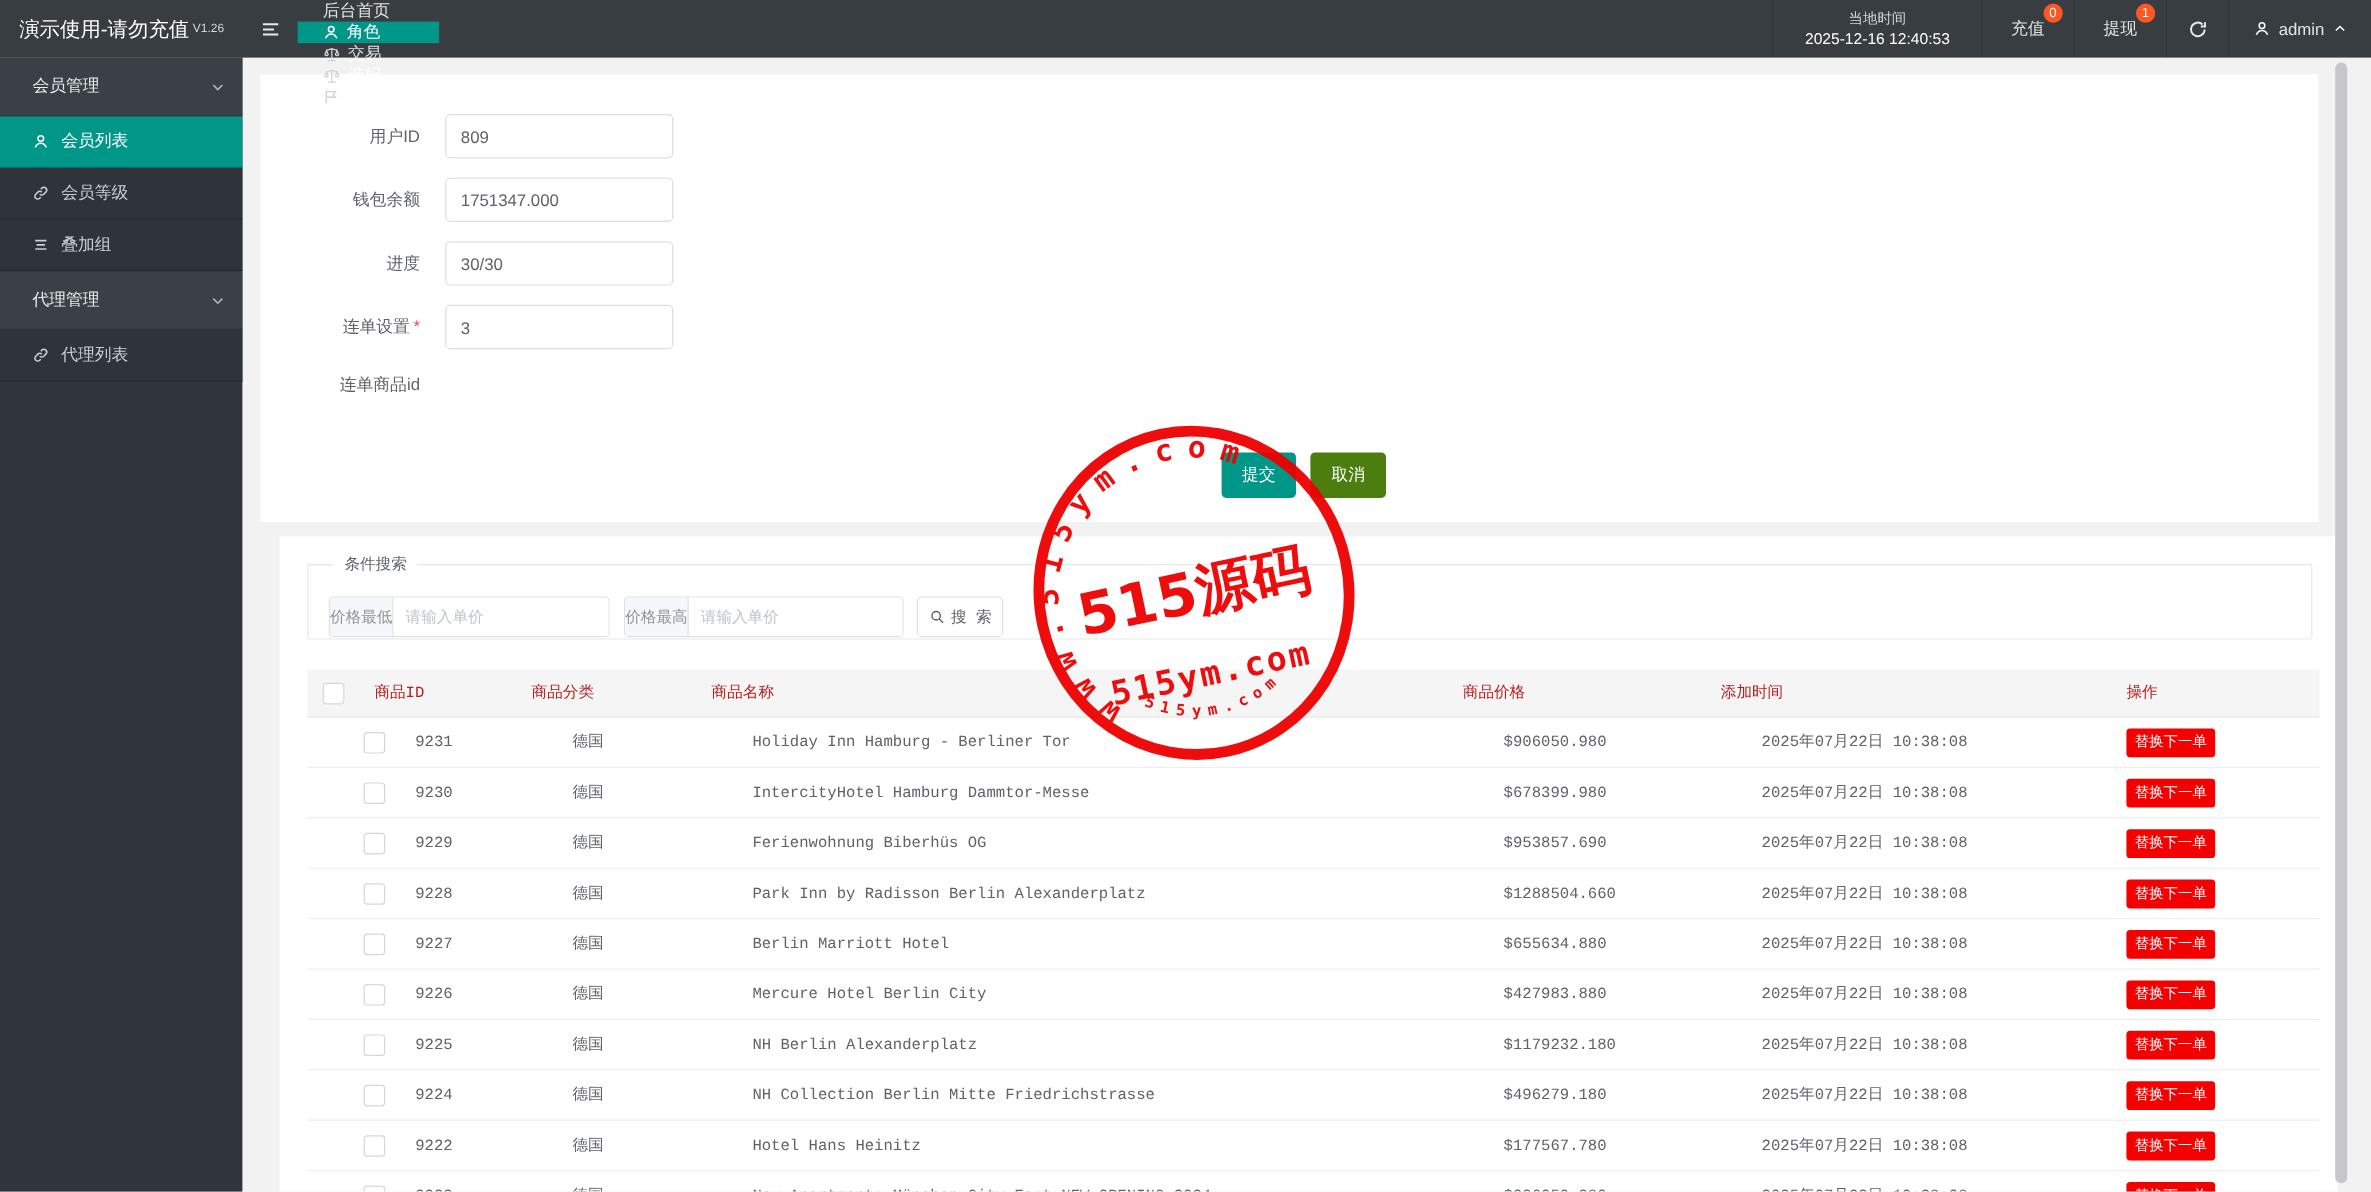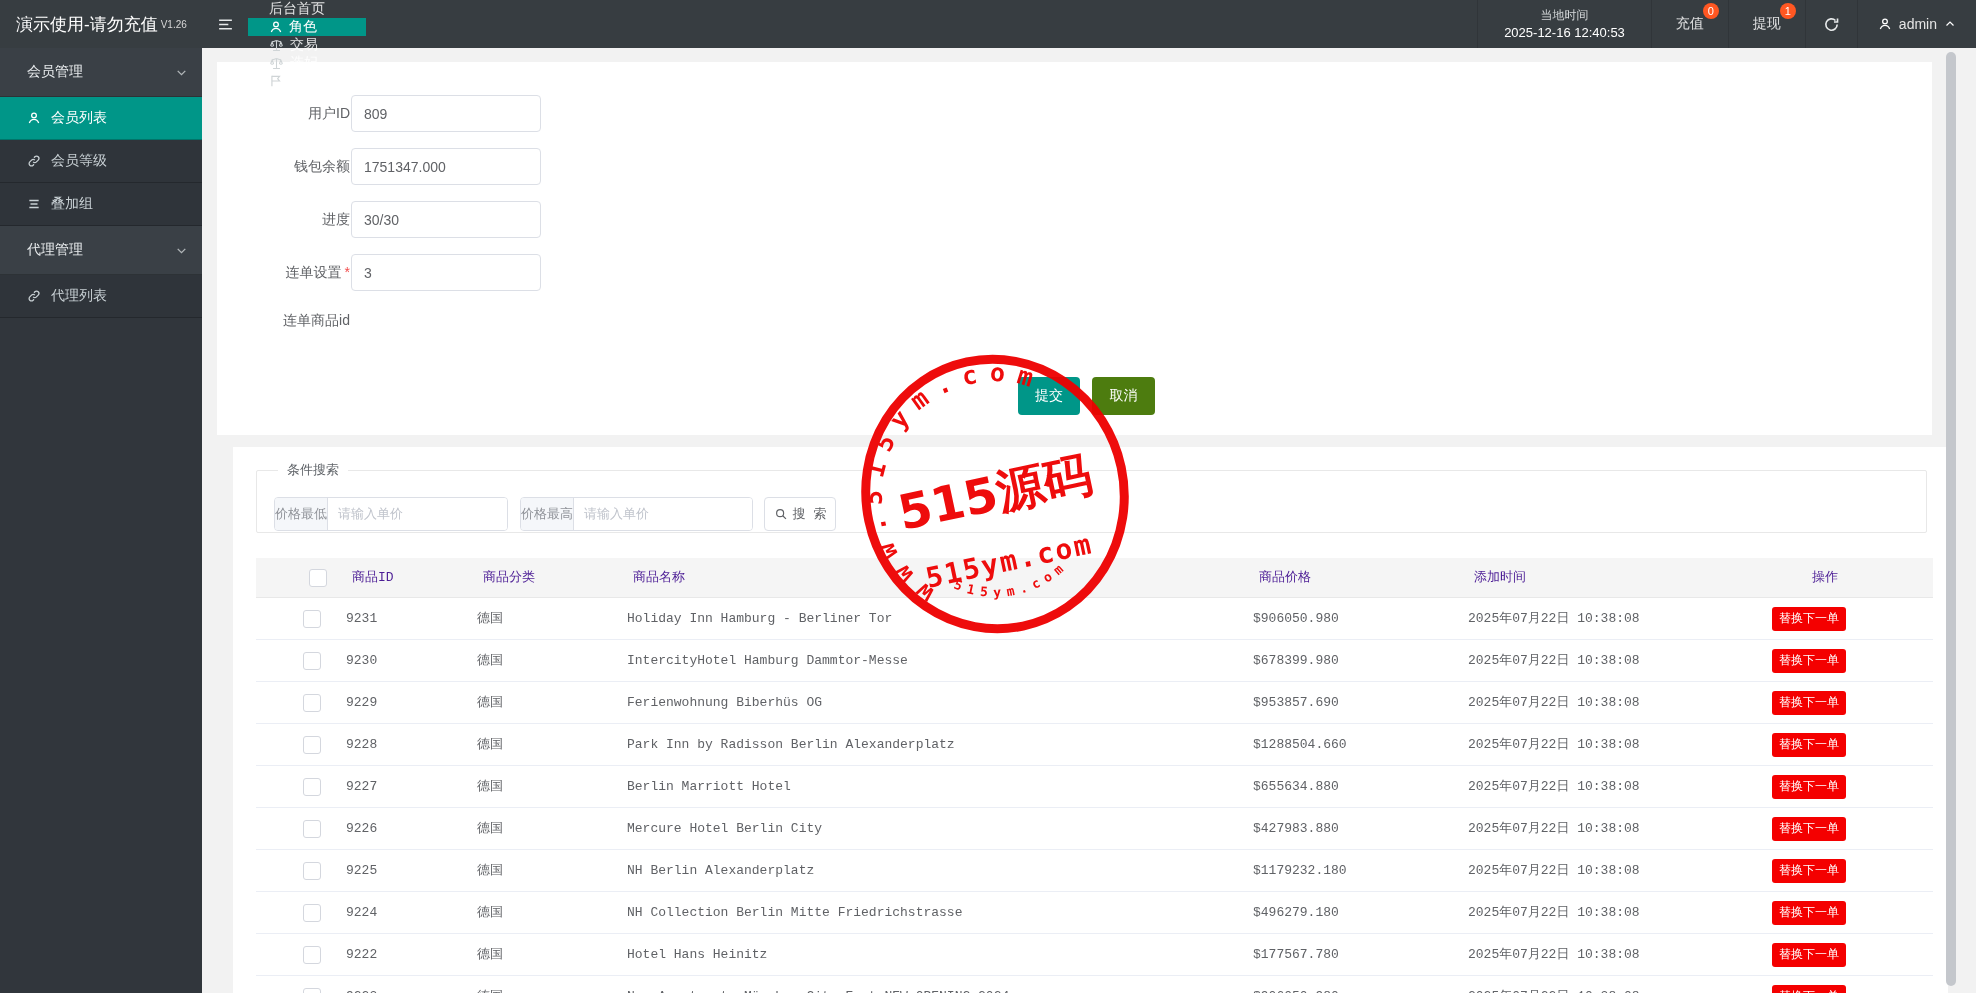--- a/index.html
+++ b/index.html
@@ -42,21 +42,21 @@
 
   
   .card { position:absolute; background:#fff; }
   #card-form { left:217px; top:62px; width:1715px; height:373px; }
   #card-table { left:233px; top:447px; width:1715px; height:546px; overflow:hidden;font-family:Liberation Mono, monospace; }
 
   
   .f-label { position:absolute; left:0; width:133px; text-align:right; font-size:14px;
     color:#606266; line-height:37px; white-space:nowrap; }
   .f-label .star { color:#f24b4b; margin-left:3px; }
-  .f-input { position:absolute; left:134px; width:190px; height:37px; border:1px solid #dcdfe6;
+  .f-input { position:absolute; left:154px; width:190px; height:37px; border:1px solid #dcdfe6;
     border-radius:4px; padding:0 12px; font-size:14px; color:#606266; outline:none;
     font-family:"Liberation Sans","DejaVu Sans",sans-serif; }
   .btn { position:absolute; height:38px; border:none; border-radius:4px; color:#fff;
     font-size:14px; cursor:pointer; font-family:inherit; }
   #btn-submit { left:801px; top:315px; width:62px; background:#009688; }
   #btn-cancel { left:875px; top:315px; width:63px; background:#4d7c0f; }
 
   
   .search-box { position:absolute; left:23px; top:23px; width:1671px; height:63px;
     border:1px solid #e8e8e8; border-radius:2px; }
@@ -71,21 +71,21 @@
   .inp-group input::placeholder { color:#c0c4cc; }
   #grp-min { left:17px; width:234px; }
   #grp-max { left:263px; width:233px; }
   .search-btn { position:absolute; left:507px; top:26px; width:72px; height:34px; background:#fff;
     border:1px solid #dcdfe6; border-radius:4px; font-size:13px; color:#606266; cursor:pointer;
     display:flex; align-items:center; justify-content:center; gap:5px; font-family:inherit; }
 
   
   .thead { position:absolute; left:23px; top:111px; width:1677px; height:40px; background:#f5f5f5;
     border-bottom:1px solid #e8e8e8; }
-  .thead span { position:absolute; line-height:40px; font-size:13px; color:#4c1d95; white-space:nowrap;margin-left:40px; }
+  .thead span { position:absolute; line-height:40px; font-size:13px; color:#b91c1c; white-space:nowrap; }
   .trow { position:absolute; left:23px; width:1677px; height:42px; border-bottom:1px solid #ebeef5; }
   .trow span { position:absolute; line-height:42px; font-size:13px; color:#606266; white-space:nowrap;margin-left:34px; }
   .cb { position:absolute; left:13px; width:18px; height:18px; border:1px solid #d4d7de;
     border-radius:3px; background:#fff; cursor:pointer; }
   .thead .cb { top:11px; } .trow .cb { top:12px; }
   .c-id{left:56px;} .c-cat{left:187px;} .c-name{left:337px;} .c-price{left:963px;}
   .c-time{left:1178px;} .c-act{left:1516px;}
   .act-btn { position:absolute; left:1516px; top:9px; width:74px; height:24px; background:#f40000;
     border:none; border-radius:3px; color:#fff; font-size:12px; cursor:pointer; line-height:24px;
     text-align:center; font-family:inherit; }

